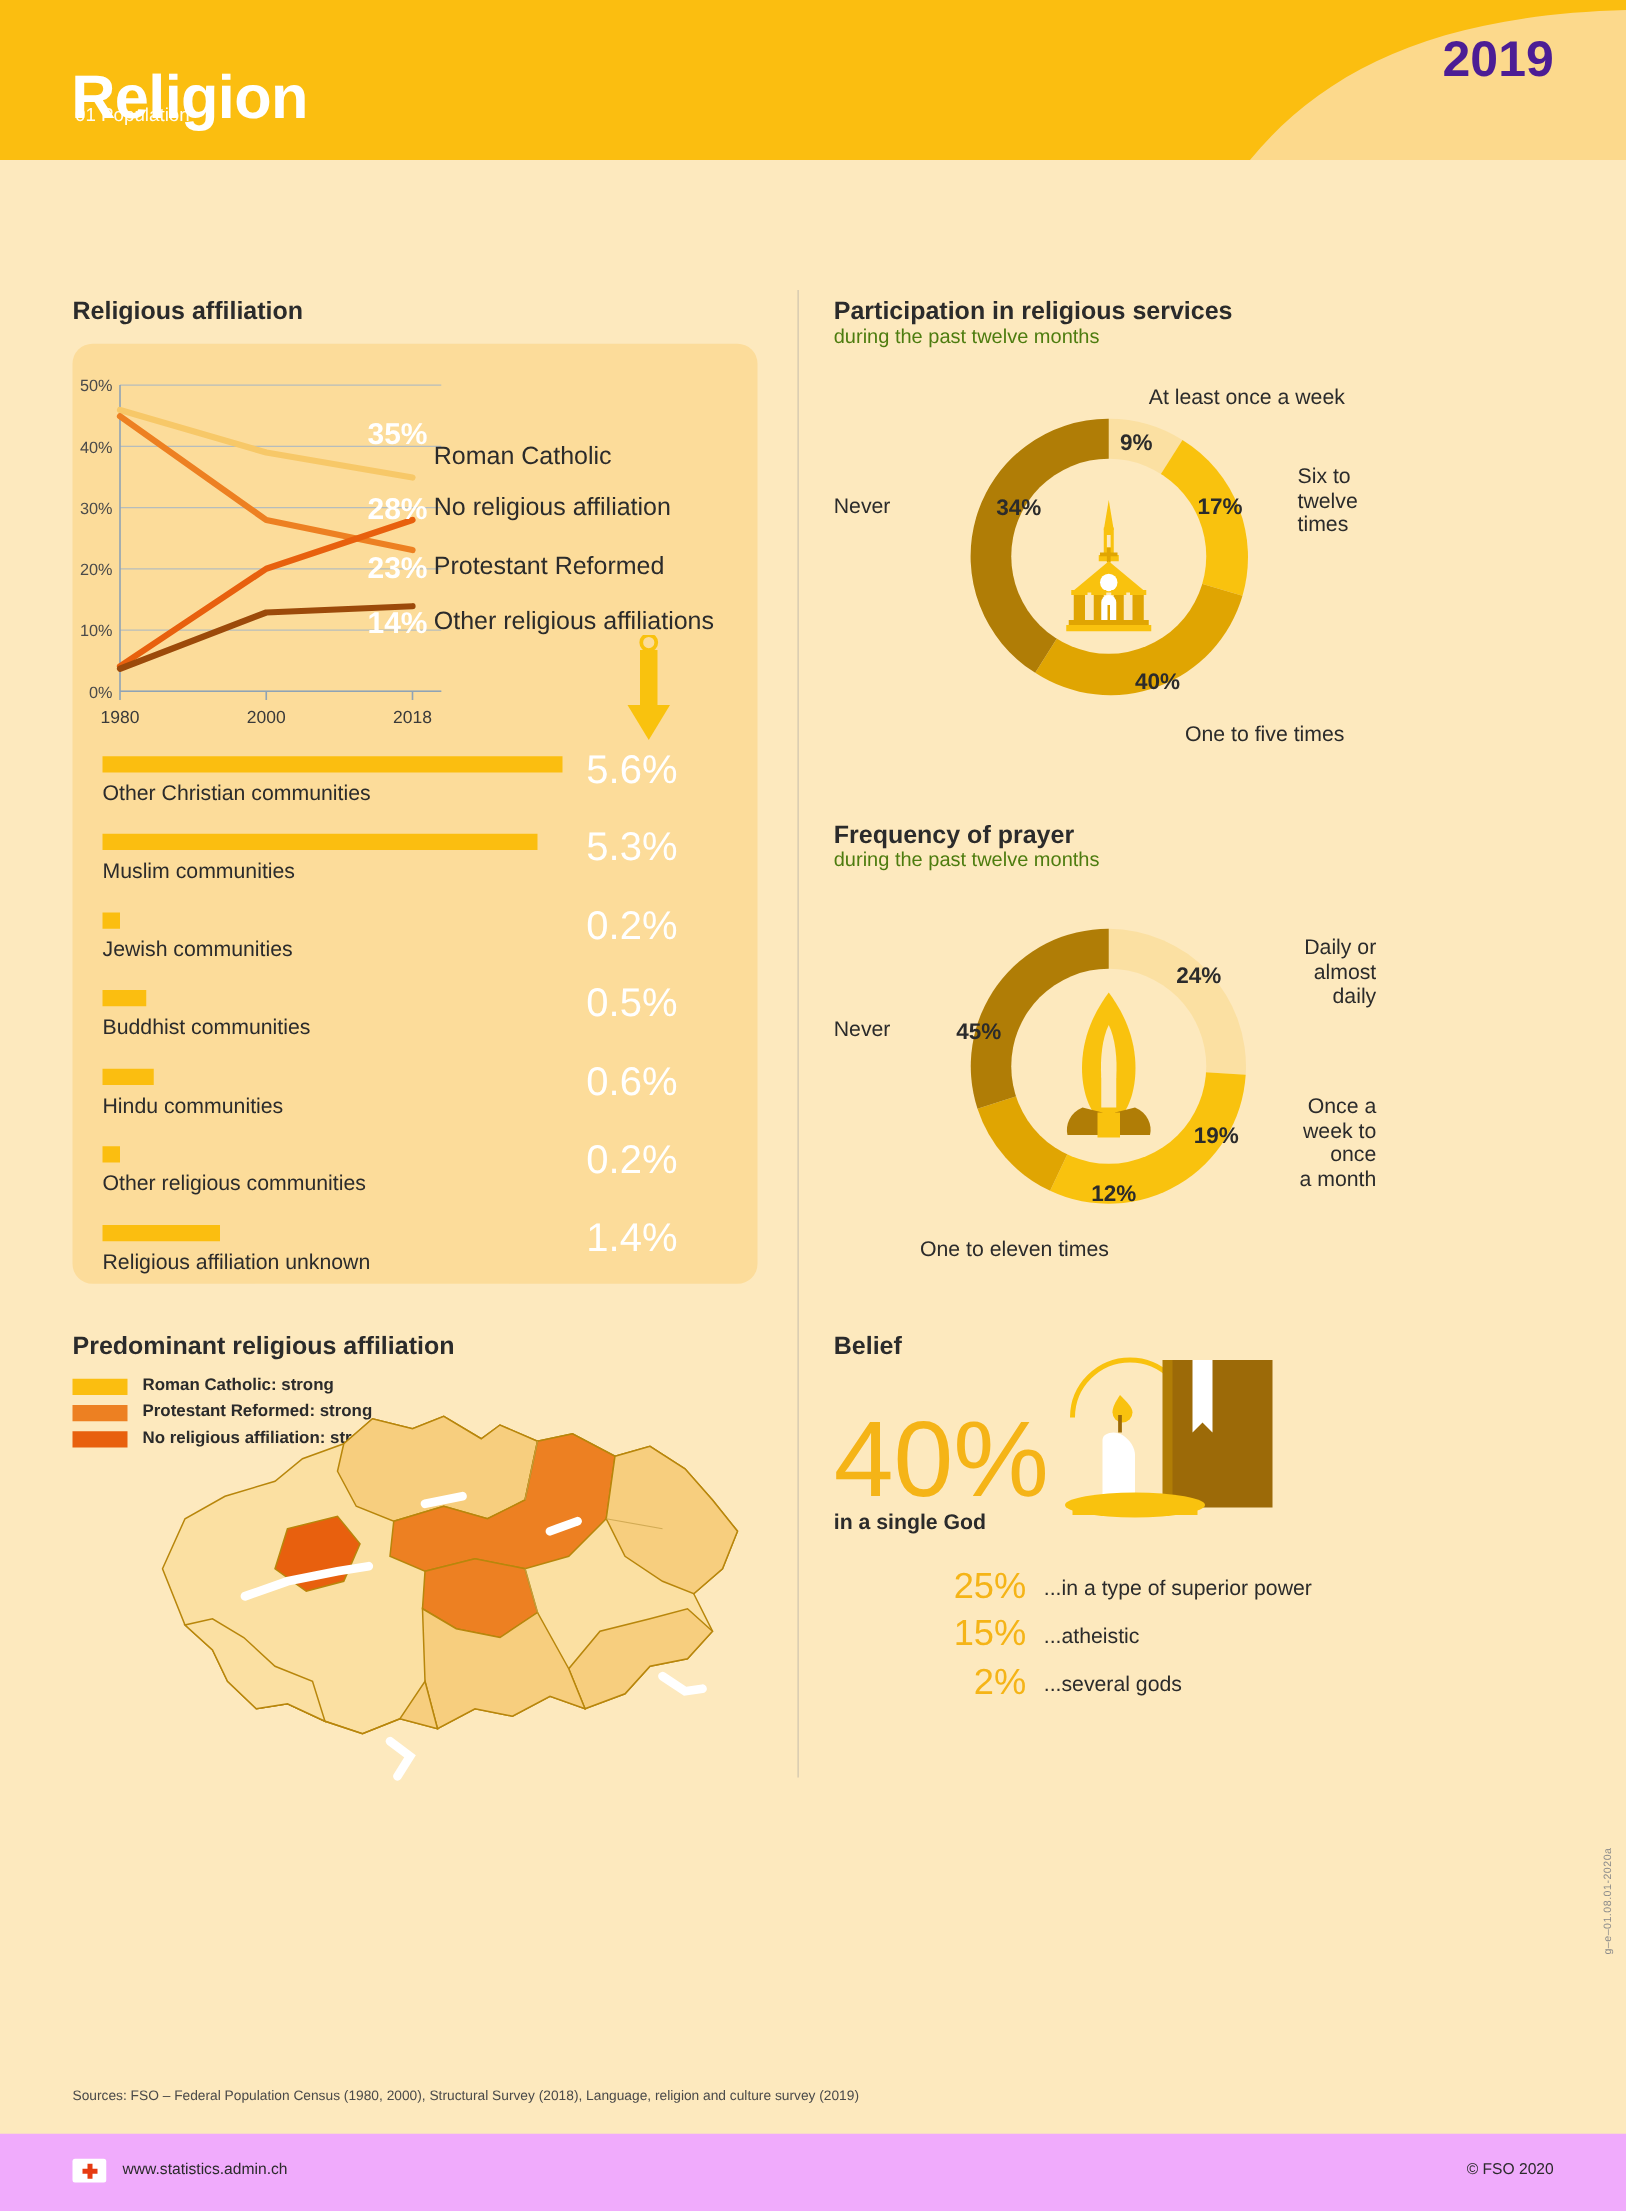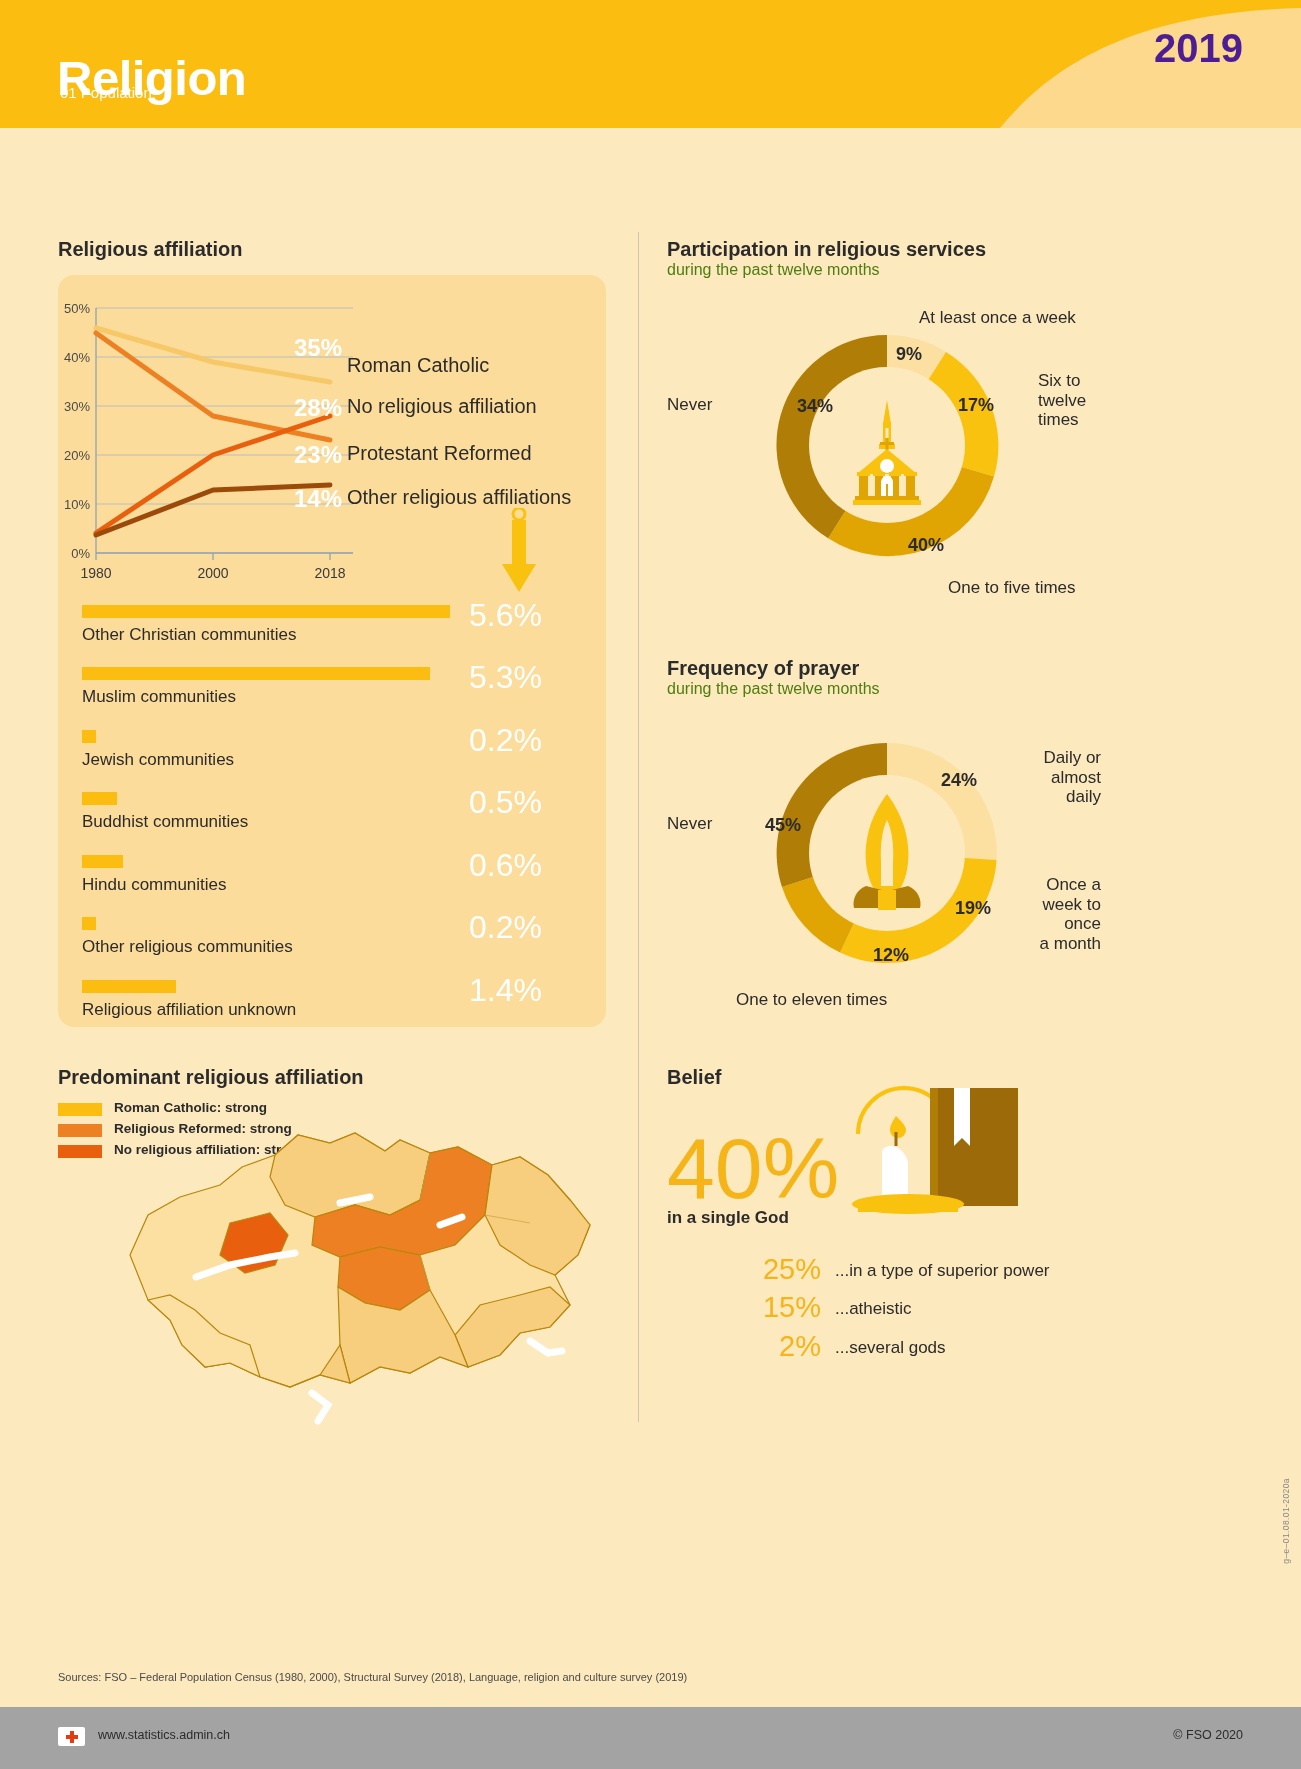--- a/index.html
+++ b/index.html
@@ -129,21 +129,21 @@
     letter-spacing: .4px;
   }
 
   
   .sources {
     position: absolute; left: 58px; bottom: 86px;
     font-size: 11px; color: #4a4a4a;
   }
   .footbar {
     position: absolute; left: 0; bottom: 0; width: 1301px; height: 62px;
-    background: #a3a3a3;
+    background: #f0abfc;
   }
   .foot-flag {
     position: absolute; left: 58px; top: 20px; width: 27px; height: 19px;
     background: #FFFFFF; border-radius: 2px;
   }
   .foot-flag:before, .foot-flag:after {
     content: ""; position: absolute; background: #E63B11;
   }
   .foot-flag:before { left: 11.5px; top: 3.5px; width: 4px; height: 12px; }
   .foot-flag:after  { left: 7.5px; top: 7.5px; width: 12px; height: 4px; }
@@ -266,21 +266,21 @@
 
   <div class="sec-title" id="map-title">Predominant religious affiliation</div>
 
   <div class="legend">
     <div class="legend-row">
       <div class="legend-swatch" style="background:#FBBE10"></div>
       <div class="legend-text">Roman Catholic: strong</div>
     </div>
     <div class="legend-row">
       <div class="legend-swatch" style="background:#ED8022"></div>
-      <div class="legend-text">Religious Reformed: strong</div>
+      <div class="legend-text">Protestant Reformed: strong</div>
     </div>
     <div class="legend-row">
       <div class="legend-swatch" style="background:#E8600E"></div>
       <div class="legend-text" style="white-space:pre-line">No religious affiliation: strong</div>
     </div>
   </div>
 
   <div class="mapwrap">
     <svg viewBox="0 0 520 340">
       <g stroke="#B8860B" stroke-width="1.2">

